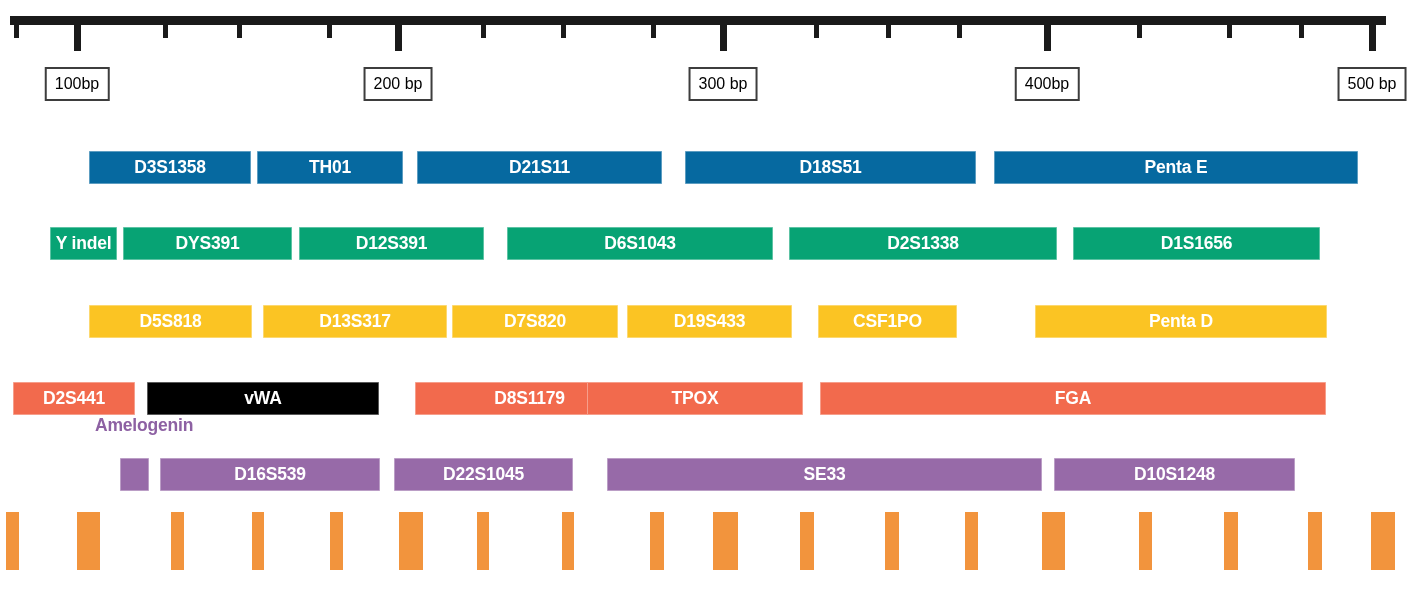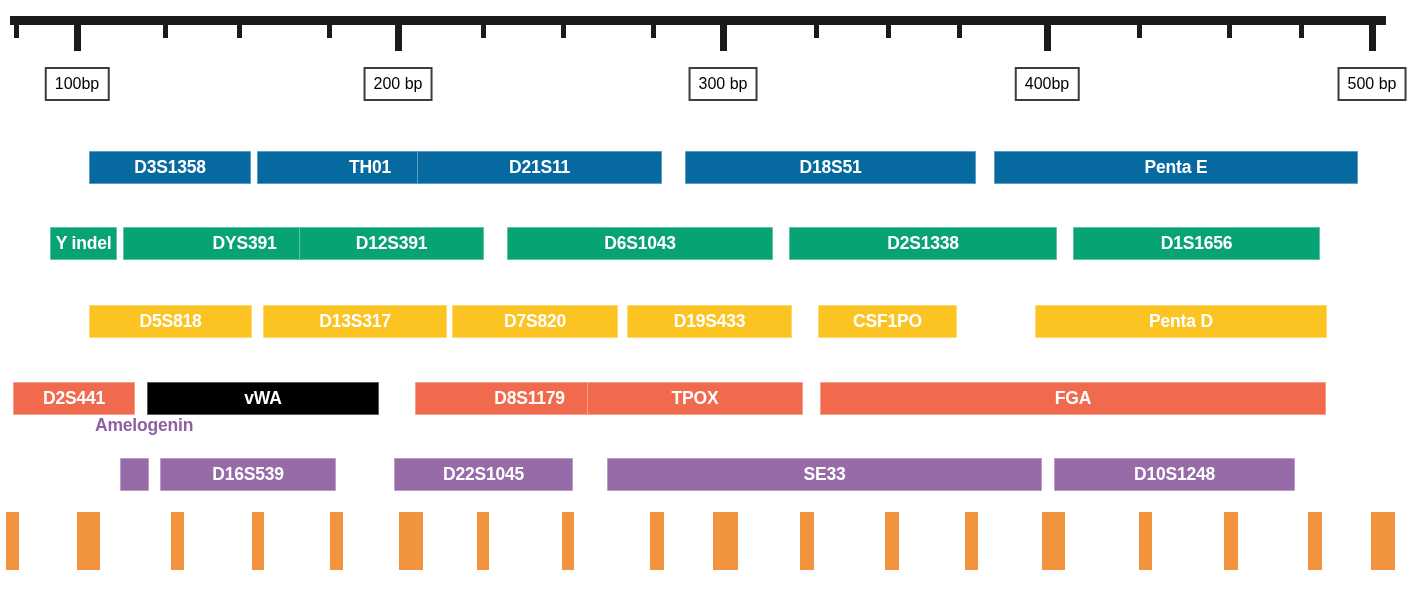--- a/index.html
+++ b/index.html
@@ -72,43 +72,43 @@
       <div class="bp-label" style="left: 398px; top: 67px;">200 bp</div>
       <div class="tick" style="left: 720px; top: 24px; width: 7px; height: 27px; background: rgb(26, 26, 26);"></div>
       <div class="bp-label" style="left: 723px; top: 67px;">300 bp</div>
       <div class="tick" style="left: 1044px; top: 24px; width: 7px; height: 27px; background: rgb(26, 26, 26);"></div>
       <div class="bp-label" style="left: 1047px; top: 67px;">400bp</div>
       <div class="tick" style="left: 1369px; top: 24px; width: 7px; height: 27px; background: rgb(26, 26, 26);"></div>
       <div class="bp-label" style="left: 1372px; top: 67px;">500 bp</div>
     </div>
   <div>
       <div class="marker" style="left: 89px; top: 134px; width: 162px; background: rgb(6, 105, 160);">D3S1358</div>
-      <div class="marker" style="left: 257px; top: 134px; width: 146px; background: rgb(6, 105, 160); padding-left: 40px;">TH01</div>
+      <div class="marker" style="left: 257px; top: 134px; width: 146px; background: rgb(6, 105, 160);">TH01</div>
       <div class="marker" style="left: 417px; top: 134px; width: 245px; background: rgb(6, 105, 160);">D21S11</div>
       <div class="marker" style="left: 685px; top: 134px; width: 291px; background: rgb(6, 105, 160);">D18S51</div>
       <div class="marker" style="left: 994px; top: 134px; width: 364px; background: rgb(6, 105, 160);">Penta E</div>
       <div class="marker" style="left: 50px; top: 210px; width: 67px; background: rgb(7, 163, 116);">Y indel</div>
-      <div class="marker" style="left: 123px; top: 210px; width: 169px; background: rgb(7, 163, 116); padding-left: 37px;">DYS391</div>
+      <div class="marker" style="left: 123px; top: 210px; width: 169px; background: rgb(7, 163, 116);">DYS391</div>
       <div class="marker" style="left: 299px; top: 210px; width: 185px; background: rgb(7, 163, 116);">D12S391</div>
       <div class="marker" style="left: 507px; top: 210px; width: 266px; background: rgb(7, 163, 116);">D6S1043</div>
       <div class="marker" style="left: 789px; top: 210px; width: 268px; background: rgb(7, 163, 116);">D2S1338</div>
       <div class="marker" style="left: 1073px; top: 210px; width: 247px; background: rgb(7, 163, 116);">D1S1656</div>
       <div class="marker" style="left: 89px; top: 288px; width: 163px; background: rgb(251, 196, 35);">D5S818</div>
       <div class="marker" style="left: 263px; top: 288px; width: 184px; background: rgb(251, 196, 35);">D13S317</div>
       <div class="marker" style="left: 452px; top: 288px; width: 166px; background: rgb(251, 196, 35);">D7S820</div>
       <div class="marker" style="left: 627px; top: 288px; width: 165px; background: rgb(251, 196, 35);">D19S433</div>
       <div class="marker" style="left: 818px; top: 288px; width: 139px; background: rgb(251, 196, 35);">CSF1PO</div>
       <div class="marker" style="left: 1035px; top: 288px; width: 292px; background: rgb(251, 196, 35);">Penta D</div>
       <div class="marker" style="left: 13px; top: 365px; width: 122px; background: rgb(242, 106, 77);">D2S441</div>
       <div class="marker" style="left: 147px; top: 365px; width: 232px; background: #000000;">vWA</div>
       <div class="marker" style="left: 415px; top: 365px; width: 161px; background: rgb(242, 106, 77); padding-left: 34px;">D8S1179</div>
       <div class="marker" style="left: 587px; top: 365px; width: 216px; background: rgb(242, 106, 77);">TPOX</div>
       <div class="marker" style="left: 820px; top: 365px; width: 506px; background: rgb(242, 106, 77);">FGA</div>
       <div class="marker" style="left: 120px; top: 441px; width: 29px; background: rgb(151, 106, 168);"></div>
-      <div class="marker" style="left: 160px; top: 441px; width: 176px; background: rgb(151, 106, 168);">D16S539</div>
+      <div class="marker" style="left: 160px; top: 441px; width: 220px; background: rgb(151, 106, 168);">D16S539</div>
       <div class="marker" style="left: 394px; top: 441px; width: 179px; background: rgb(151, 106, 168);">D22S1045</div>
       <div class="marker" style="left: 607px; top: 441px; width: 435px; background: rgb(151, 106, 168);">SE33</div>
       <div class="marker" style="left: 1054px; top: 441px; width: 241px; background: rgb(151, 106, 168);">D10S1248</div>
     </div>
   <div class="amelogenin-label" style="left: 95px; top: 415px; color: rgb(141, 97, 163);">Amelogenin</div>
   <div>
       <div class="ladder-bar" style="left: 6px; top: 512px; width: 13px; height: 58px; background: rgb(242, 148, 61);"></div>
       <div class="ladder-bar" style="left: 77px; top: 512px; width: 23px; height: 58px; background: rgb(242, 148, 61);"></div>
       <div class="ladder-bar" style="left: 171px; top: 512px; width: 13px; height: 58px; background: rgb(242, 148, 61);"></div>
       <div class="ladder-bar" style="left: 252px; top: 512px; width: 12px; height: 58px; background: rgb(242, 148, 61);"></div>

